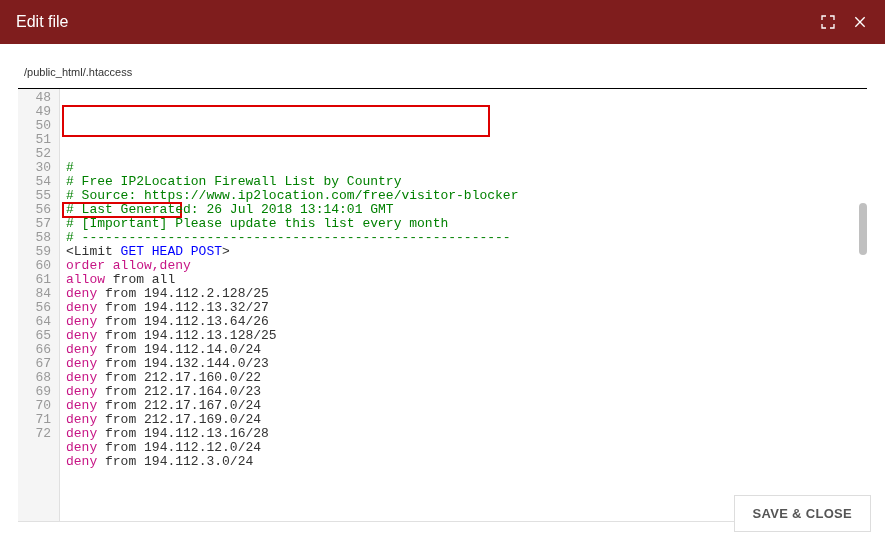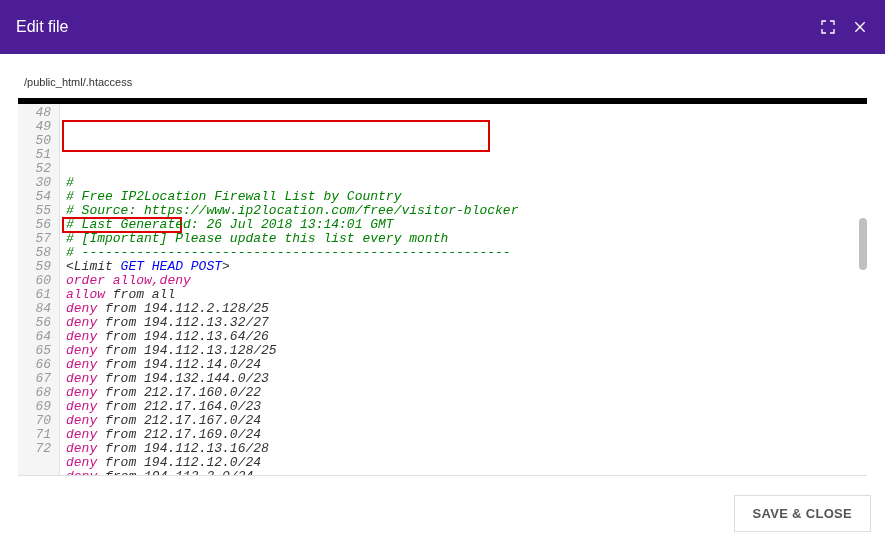--- a/index.html
+++ b/index.html
@@ -1,23 +1,23 @@
 <!DOCTYPE html>
 <html><head>
 <meta charset="utf-8">
 <style>
   * { margin: 0; padding: 0; box-sizing: border-box; }
   body { font-family: Arial, sans-serif; background: #fff; width: 885px; height: 541px; overflow: hidden; position: relative; }
-  .header { background: #4c1d95; color: #fff; height: 54px; display: flex; align-items: center; justify-content: space-between; padding: 0 16px; }
+  .header { background: #7f1d1d; color: #fff; height: 44px; display: flex; align-items: center; justify-content: space-between; padding: 0 16px; }
   .header-title { font-size: 16px; font-weight: 300; }
   .header-icons { display: flex; gap: 14px; align-items: center; }
   .icon-btn { cursor: pointer; display: flex; align-items: center; justify-content: center; width: 18px; height: 18px; }
   .icon-btn svg { width: 16px; height: 16px; stroke: #fff; fill: none; stroke-width: 2; }
   .path-bar { padding: 22px 24px 10px 24px; font-size: 11px; color: #333; font-weight: 500; }
-  .editor-wrap { display: flex; border-top: 6px solid #000000; border-bottom: 1px solid #e0e0e0; margin: 0 18px 0 18px; height: 378px; position: relative; overflow: hidden; font-style: italic; }
+  .editor-wrap { display: flex; border-top: 1px solid #000000; border-bottom: 1px solid #e0e0e0; margin: 0 18px 0 18px; height: 434px; position: relative; overflow: hidden; }
   .gutter { background: #f5f5f5; color: #999; text-align: right; padding: 2px 8px 2px 0; font-family: Consolas, "Courier New", monospace; font-size: 13px; line-height: 14px; user-select: none; border-right: 1px solid #e0e0e0; min-width: 42px; }
   .gutter div { height: 14px; }
   .code { flex: 1; padding: 2px 6px; font-family: Consolas, "Courier New", monospace; font-size: 13px; line-height: 14px; white-space: pre; overflow: hidden; position: relative; }
   .code-line { height: 14px; position: relative; }
   .comment { color: #008000; }
   .keyword { color: #0000ff; }
   .directive { color: #c71585; }
   .txt { color: #333; }
   .redbox1 { position: absolute; border: 2px solid #d00; left: 2px; top: 16px; width: 428px; height: 32px; pointer-events:none; }
   .redbox2 { position: absolute; border: 2px solid #d00; left: 2px; top: 113px; width: 120px; height: 16px; pointer-events:none; }

